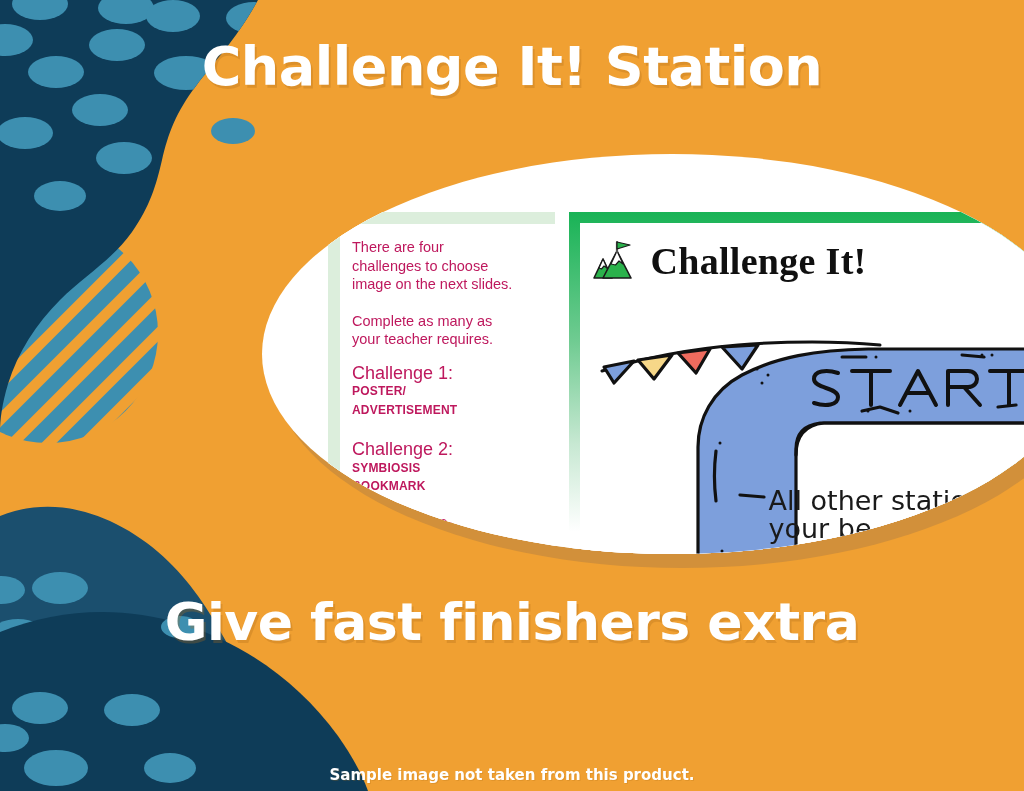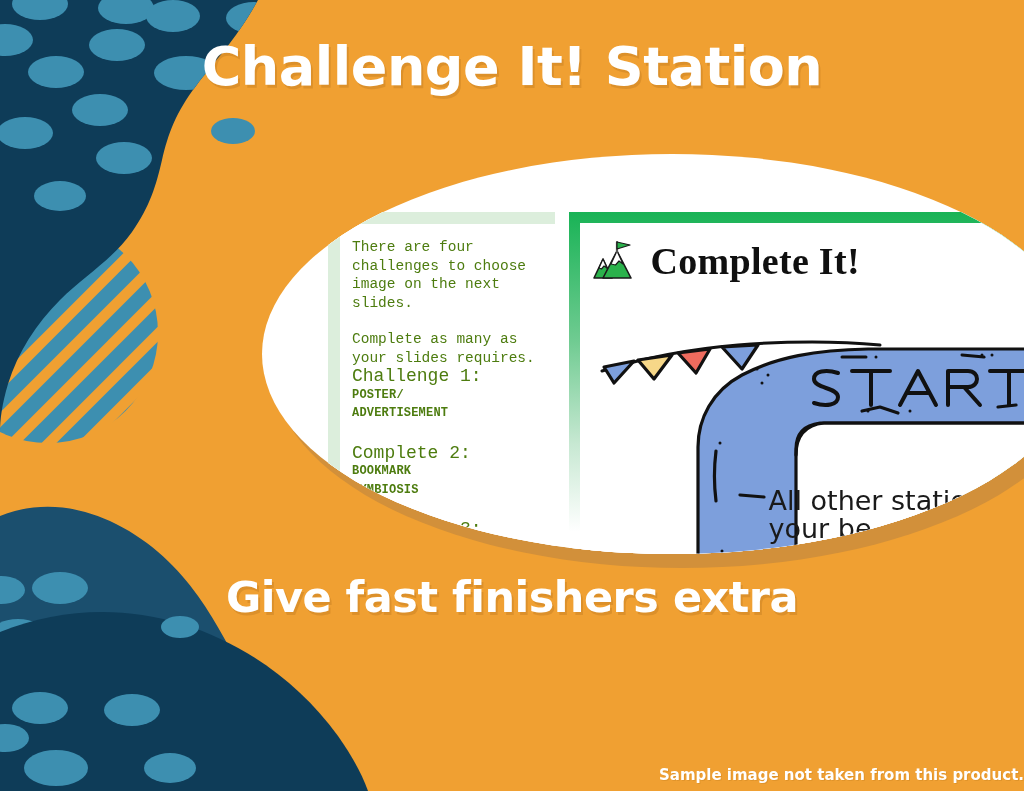--- a/index.html
+++ b/index.html
@@ -25,24 +25,24 @@
     left:0; right:0;
     text-align:center;
     color:#FFFFFF;
     font-family:"DejaVu Sans", sans-serif;
     font-weight:bold;
     letter-spacing:-0.5px;
     text-shadow:2px 3px 0 rgba(175,110,25,0.30);
     z-index:40;
   }
   #title-text { top:36px; font-size:54px; line-height:62px; }
-  #subhead { top:570px; font-size:43px; line-height:54px; }
+  #subhead { top:595px; font-size:52px; line-height:54px; }
   #footnote {
     position:absolute; top:766px; left:0; right:0;
-    text-align:right; color:#FFFFFF;
+    text-align:center; color:#FFFFFF;
     font-family:"DejaVu Sans", sans-serif;
     font-weight:bold; font-size:15px;
     text-shadow:1px 1px 0 rgba(175,110,25,0.25);
     z-index:40;
   }
 
   
   #oval-shadow {
     position:absolute;
     left:272px; top:168px;
@@ -70,24 +70,24 @@
     display:flex;
   }
   .panel { position:relative; background:#FFFFFF; }
 
   
   #left-panel {
     width:228px; height:400px;
     border:12px solid #DCEEDC;
     border-right:0;
     padding:14px 10px 0 12px;
-    font-family:Liberation Mono, monospace;
-    color:#4d7c0f;
-  }
-  #left-panel p { font-size:14.5px; line-height:18.5px; }
+    font-family:Liberation Sans, sans-serif;
+    color:#be185d;
+  }
+  #left-panel p { font-size:14.5px; line-height:18.5px; margin-bottom:15px; }
   #left-panel .lead { margin-bottom:18px; }
   .chal-label { font-size:18px; line-height:18.5px; }
   .chal-name { font-size:12px; line-height:18.5px; font-weight:bold; letter-spacing:0.2px; }
   .chal-block { margin-bottom:21px; }
 
   
   #right-panel {
     width:560px; height:400px;
     margin-left:14px;
     position:relative;
@@ -232,33 +232,33 @@
     <div id="slide">
 
       <div class="panel" id="left-panel">
         <p class="lead">
           <span>There are four</span><br>
           <span>challenges to choose</span><br>
           <span>image on the next slides.</span>
         </p>
         <p>
           <span>Complete as many  as</span><br>
-          <span>your  slides requires.</span>
+          <span>your  teacher requires.</span>
         </p>
 
         <div class="chal-block">
           <div class="chal-label">Challenge 1:</div>
           <div class="chal-name">POSTER/</div>
           <div class="chal-name">ADVERTISEMENT</div>
         </div>
 
         <div class="chal-block">
-          <div class="chal-label">Complete 2:</div>
+          <div class="chal-label">Challenge 2:</div>
+          <div class="chal-name">SYMBIOSIS</div>
           <div class="chal-name">BOOKMARK</div>
-          <div class="chal-name">SYMBIOSIS</div>
         </div>
 
         <div class="chal-block">
           <div class="chal-label">Challenge 3:</div>
           <div class="chal-name">STEM</div>
         </div>
       </div>
 
       <div class="panel" id="right-panel">
         <div id="right-panel-border">
@@ -269,21 +269,21 @@
 
                 <path d="M4,38 L13,19 L22,38 Z" fill="#2BB24C" stroke="#1A1A1A" stroke-width="1.6" stroke-linejoin="round"></path>
                 <path d="M9,28 L13,19 L17,28 L14,26 L11.5,29 Z" fill="#FFFFFF" stroke="#1A1A1A" stroke-width="1.2" stroke-linejoin="round"></path>
 
                 <path d="M13,38 L27,11 L41,38 Z" fill="#2BB24C" stroke="#1A1A1A" stroke-width="1.6" stroke-linejoin="round"></path>
                 <path d="M21,24 L27,11 L33,24 L29,21 L25.5,25 Z" fill="#FFFFFF" stroke="#1A1A1A" stroke-width="1.2" stroke-linejoin="round"></path>
 
                 <line x1="27" y1="12" x2="27" y2="2" stroke="#555" stroke-width="2.2" stroke-linecap="round"></line>
                 <path d="M27,2 L40,5 L27,9 Z" fill="#2BB24C" stroke="#1A1A1A" stroke-width="1.2" stroke-linejoin="round"></path>
               </svg>
-              <div class="ct">Complete It!</div>
+              <div class="ct">Challenge It!</div>
             </div>
 
             <div id="art">
               <svg width="560" height="300" viewBox="0 0 560 300">
                 <g stroke="#111" stroke-width="3.2" stroke-linecap="round" stroke-linejoin="round" fill="none">
 
                   <path d="M22,56 C60,44 110,34 158,30 C208,26 258,26 300,30" stroke-width="3"></path>
 
                   <path d="M24,52 L54,46 L34,68 Z" fill="#7D9FDC"></path>
                   <path d="M58,45 L92,40 L74,64 Z" fill="#F6D788"></path>

